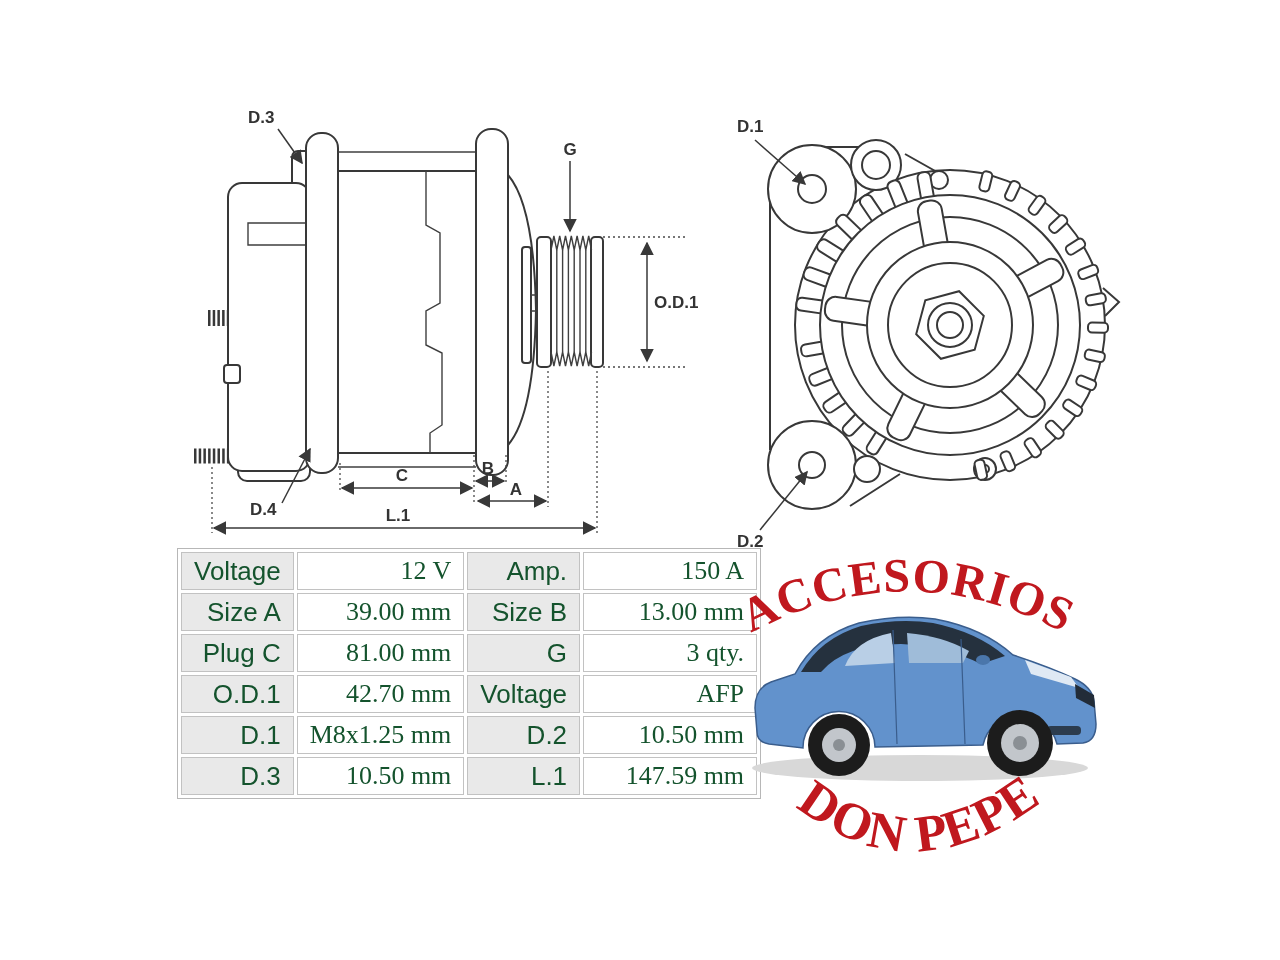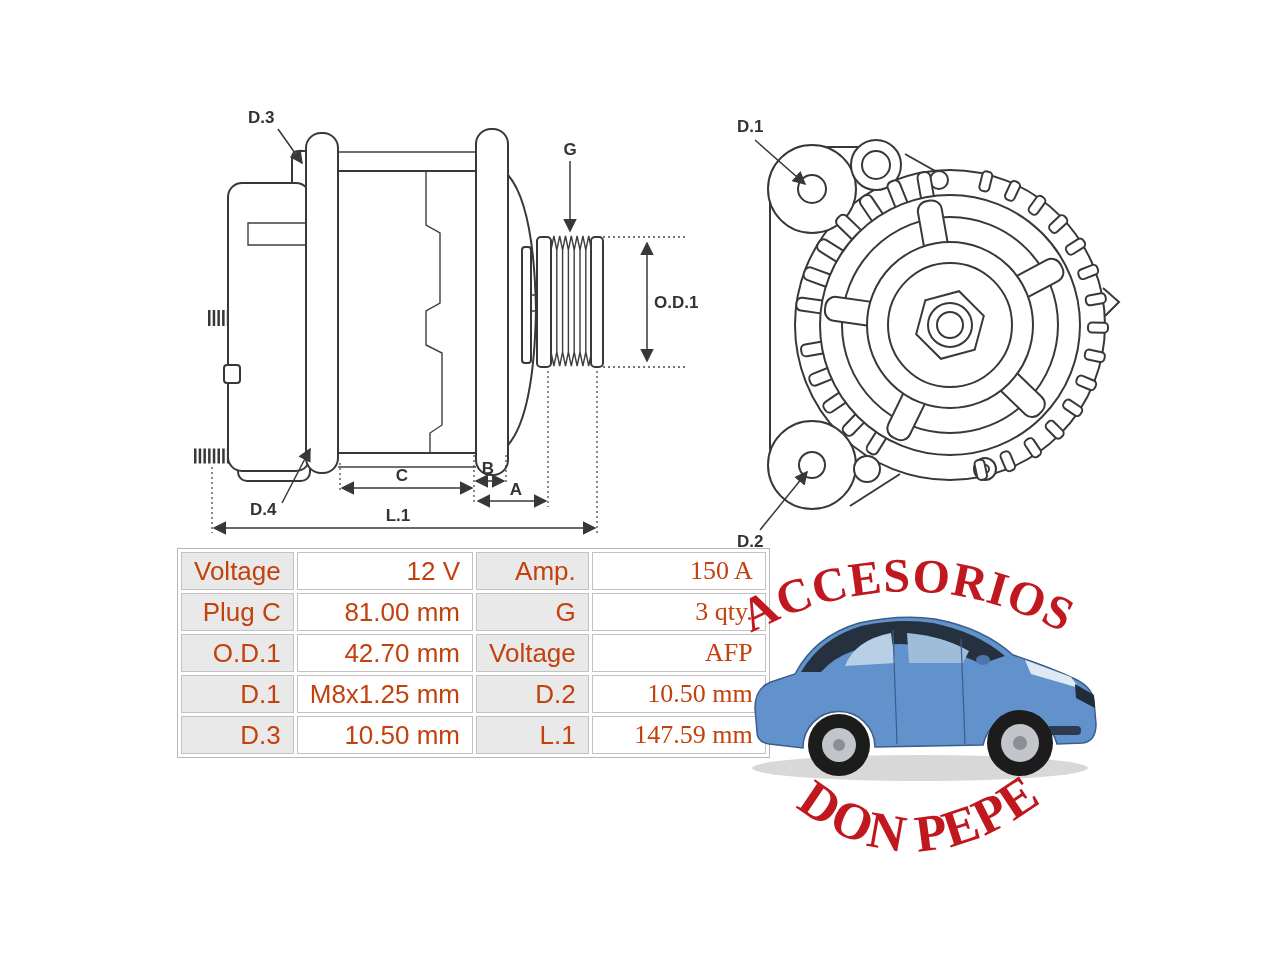--- a/index.html
+++ b/index.html
@@ -10,24 +10,24 @@
   #front-svg{left:715px;top:92px;}
   #brand-svg{left:695px;top:538px;}
   .draw{stroke:#383838;stroke-width:2;fill:#ffffff;}
   .draw-nf{stroke:#383838;stroke-width:2;fill:none;}
   .thin{stroke:#3f3f3f;stroke-width:1.4;fill:none;}
   .dot{stroke:#4a4a4a;stroke-width:1.3;fill:none;stroke-dasharray:2 3;}
   .dim{stroke:#383838;stroke-width:1.5;fill:none;}
   .dlabel{font-family:"Liberation Sans",sans-serif;font-size:17px;fill:#333333;font-weight:bold;}
   .stud{stroke:#383838;stroke-dasharray:2.5 2.2;fill:none;}
   #spec-table{position:absolute;left:177px;top:548px;border-collapse:separate;border-spacing:3px;
-     border:1px solid #b7b7b7;background:#ffffff;font-size:26px;color:#c2410c;}
+     border:1px solid #b7b7b7;background:#ffffff;font-size:26px;color:#14532d;}
   #spec-table td{border:1px solid #c2c2c2;height:36px;padding:0 12px;text-align:right;white-space:nowrap;}
   #spec-table td.lbl{background:#e9e9e9;}
-  .w1{min-width:72px;}.w2{min-width:122px;}.w3{min-width:52px;}.w4{min-width:148px;font-family:Liberation Serif, serif;}
+  .w1{min-width:72px;}.w2{min-width:122px;font-family:Liberation Serif, serif;}.w3{min-width:52px;}.w4{min-width:148px;font-family:Liberation Serif, serif;}
   .arc-text{font-family:"Liberation Serif",serif;font-weight:bold;fill:#c0181e;letter-spacing:1px;}
 </style>
 </head>
 <body>
 
 <div id="stage">
 
   <svg id="side-svg" width="520" height="455" viewBox="0 0 520 455">
     <defs>
       <marker id="mArr" markerWidth="9" markerHeight="9" refX="8" refY="4.5" orient="auto-start-reverse">
@@ -164,20 +164,26 @@
 
   <table id="spec-table">
     <tbody>
         <tr>
       <td class="lbl w1">Voltage</td>
       <td class="val w2">12 V</td>
       <td class="lbl w3">Amp.</td>
       <td class="val w4">150 A</td>
     </tr>
     <tr>
+      <td class="lbl w1">Size A</td>
+      <td class="val w2">39.00 mm</td>
+      <td class="lbl w3">Size B</td>
+      <td class="val w4">13.00 mm</td>
+    </tr>
+    <tr>
       <td class="lbl w1">Plug C</td>
       <td class="val w2">81.00 mm</td>
       <td class="lbl w3">G</td>
       <td class="val w4">3 qty.</td>
     </tr>
     <tr>
       <td class="lbl w1">O.D.1</td>
       <td class="val w2">42.70 mm</td>
       <td class="lbl w3">Voltage</td>
       <td class="val w4">AFP</td>

